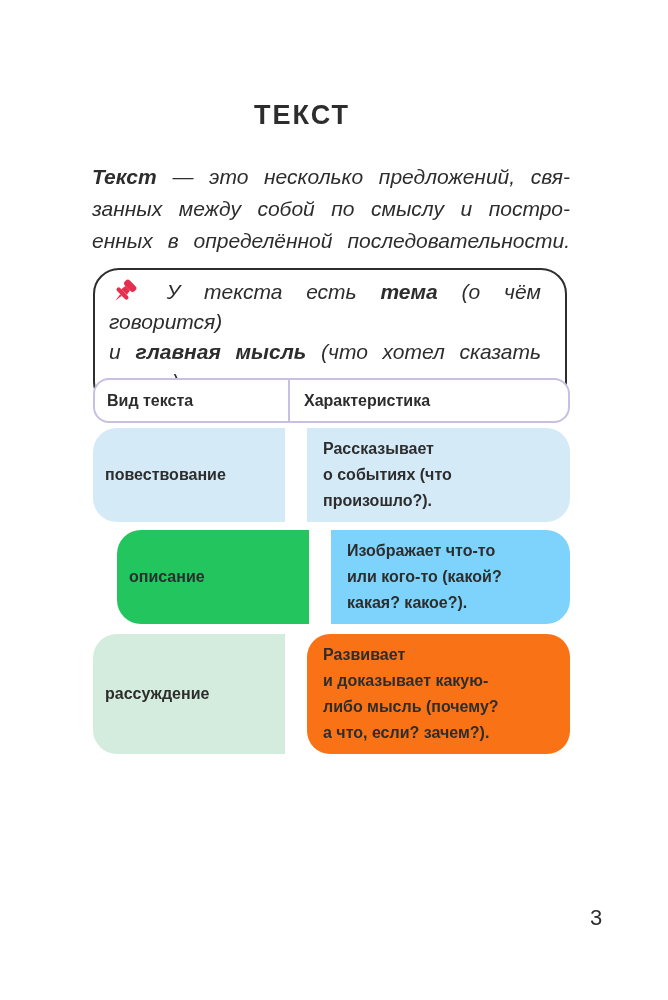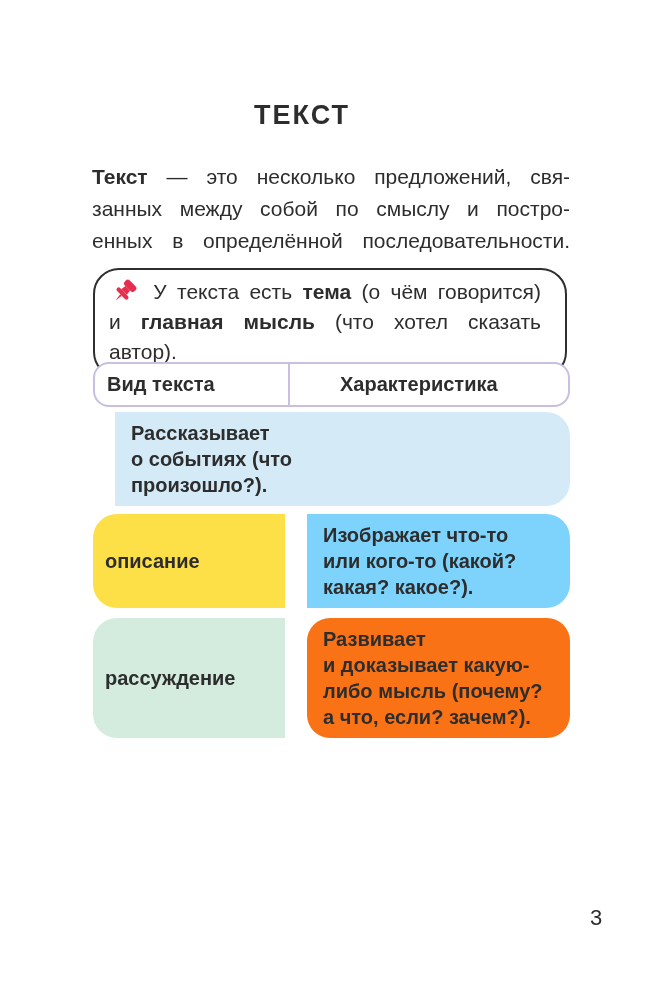--- a/index.html
+++ b/index.html
@@ -22,20 +22,21 @@
   }
   .intro {
     position: absolute;
     top: 161px; left: 92px; width: 478px;
     font-size: 21px;
     line-height: 32px;
   }
   .jline {
     text-align: justify;
     text-align-last: justify;
+    font-style: italic;
   }
   .b { font-weight: bold; }
   .callout {
     position: absolute;
     top: 268px; left: 93px; width: 474px;
     box-sizing: border-box;
     border: 2.5px solid #2e2e2e;
     border-radius: 26px;
     padding: 7px 24px 9px 14px;
     font-size: 21px;
@@ -43,44 +44,43 @@
     background: #ffffff;
   }
   .pin {
     display: inline-block;
     width: 30px; height: 30px;
     vertical-align: -8px;
     margin-right: 4px;
   }
   .tbl {
     position: absolute;
-    top: 362px; left: 93px; width: 477px;
-    font-size: 20px;
+    top: 378px; left: 93px; width: 477px;
+    font-size: 16px;
     font-weight: bold;
   }
   .thead {
     display: flex;
     height: 45px;
     box-sizing: border-box;
     background: #ffffff;
     border: 2px solid #c8bfe2;
     border-radius: 16px;
   }
   .th-left {
     width: 195px;
     box-sizing: border-box;
     border-right: 2px solid #c8bfe2;
     display: flex; align-items: center;
     padding-left: 12px;
   }
   .th-right {
     flex: 1;
     display: flex; align-items: center;
-    padding-left: 26px;
-    margin-left: 24px;
+    padding-left: 14px;
   }
   .trow { display: flex; }
   .trow.r1 { margin-top: 5px; }
   .trow.r2 { margin-top: 8px; }
   .trow.r3 { margin-top: 10px; }
   .cell-type {
     width: 192px;
     box-sizing: border-box;
     border-radius: 24px 0 0 24px;
     display: flex; align-items: center;
@@ -128,27 +128,28 @@
     <div class="jline"><span>и</span> <span class="b">главная мысль</span> <span>(что хотел сказать автор).</span></div>
   </div>
 
   <div class="tbl">
     <div class="thead">
       <div class="th-left">Вид текста</div>
       <div class="th-right">Характеристика</div>
     </div>
 
     <div class="trow r1">
+      <div class="cell-type" style="background-color: rgb(212, 234, 247);">повествование</div>
       <div class="cell-desc" style="background-color: rgb(212, 234, 247);">Рассказывает
 о событиях (что
 произошло?).</div>
     </div>
 
     <div class="trow r2">
-      <div class="cell-type" style="background-color: #fde047;">описание</div>
+      <div class="cell-type" style="background-color: #22c55e; margin-left: 24px;">описание</div>
       <div class="cell-desc" style="background-color: #7dd3fc;">Изображает что-то
 или кого-то (какой?
 какая? какое?).</div>
     </div>
 
     <div class="trow r3">
       <div class="cell-type" style="background-color: rgb(211, 236, 222);">рассуждение</div>
       <div class="cell-desc" style="background-color: #f97316; border-radius: 23px;">Развивает
 и доказывает какую-
 либо мысль (почему?

